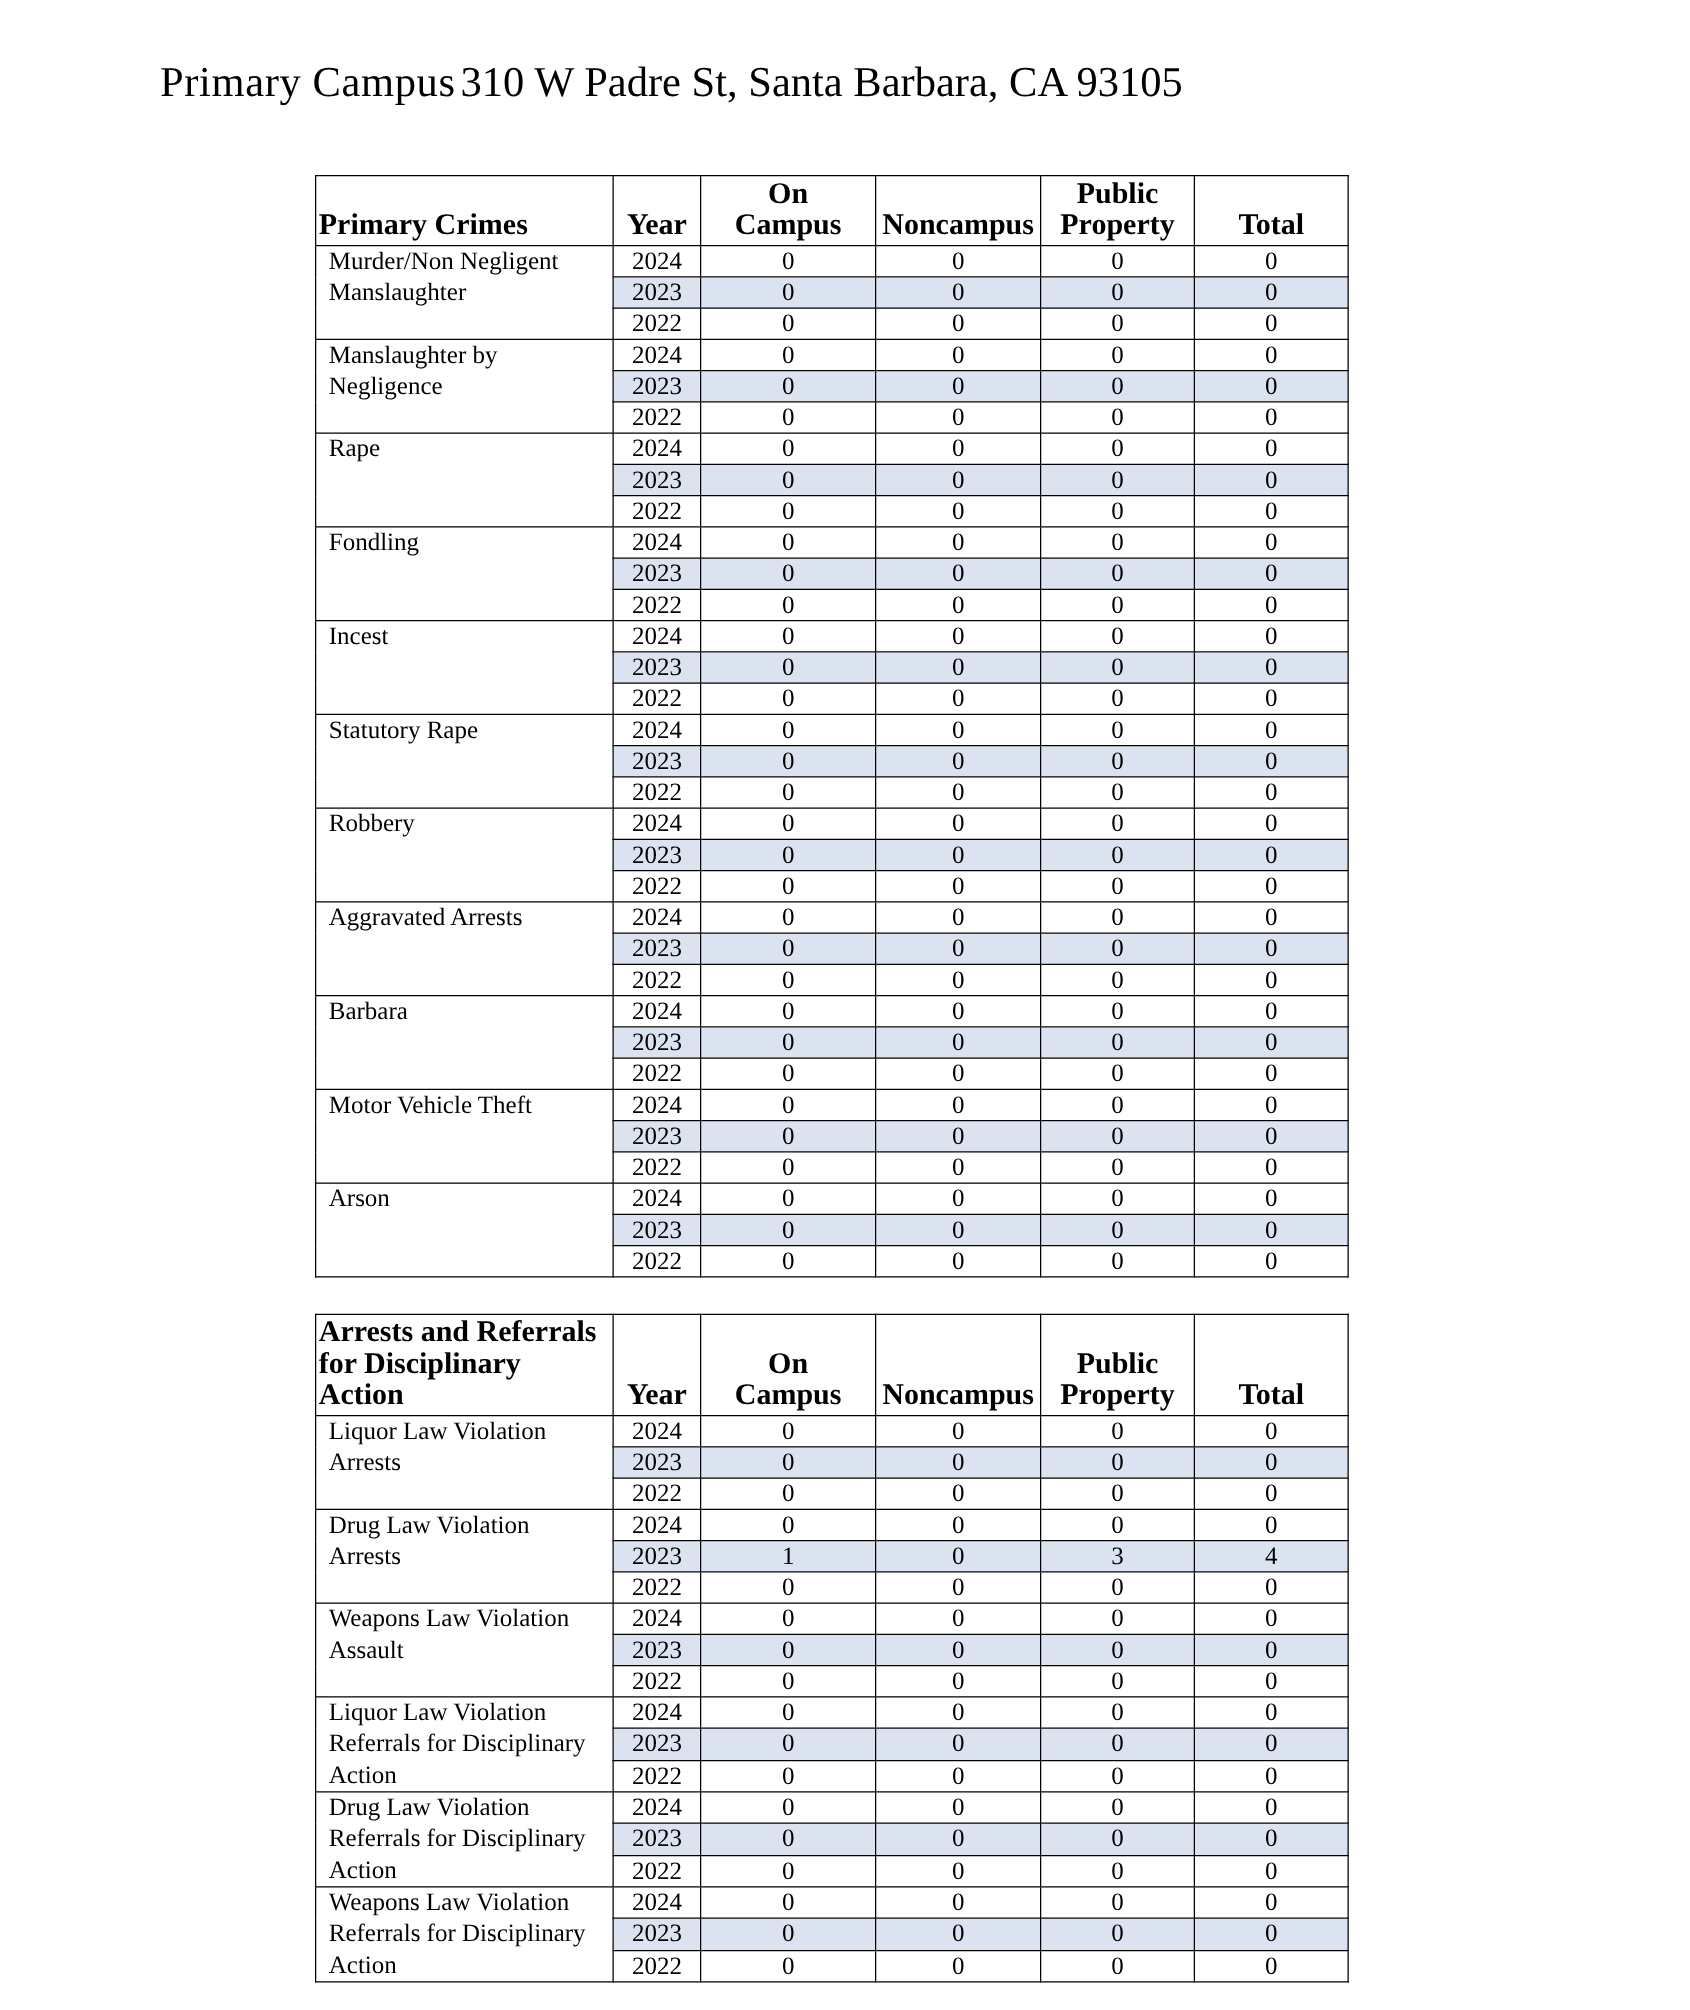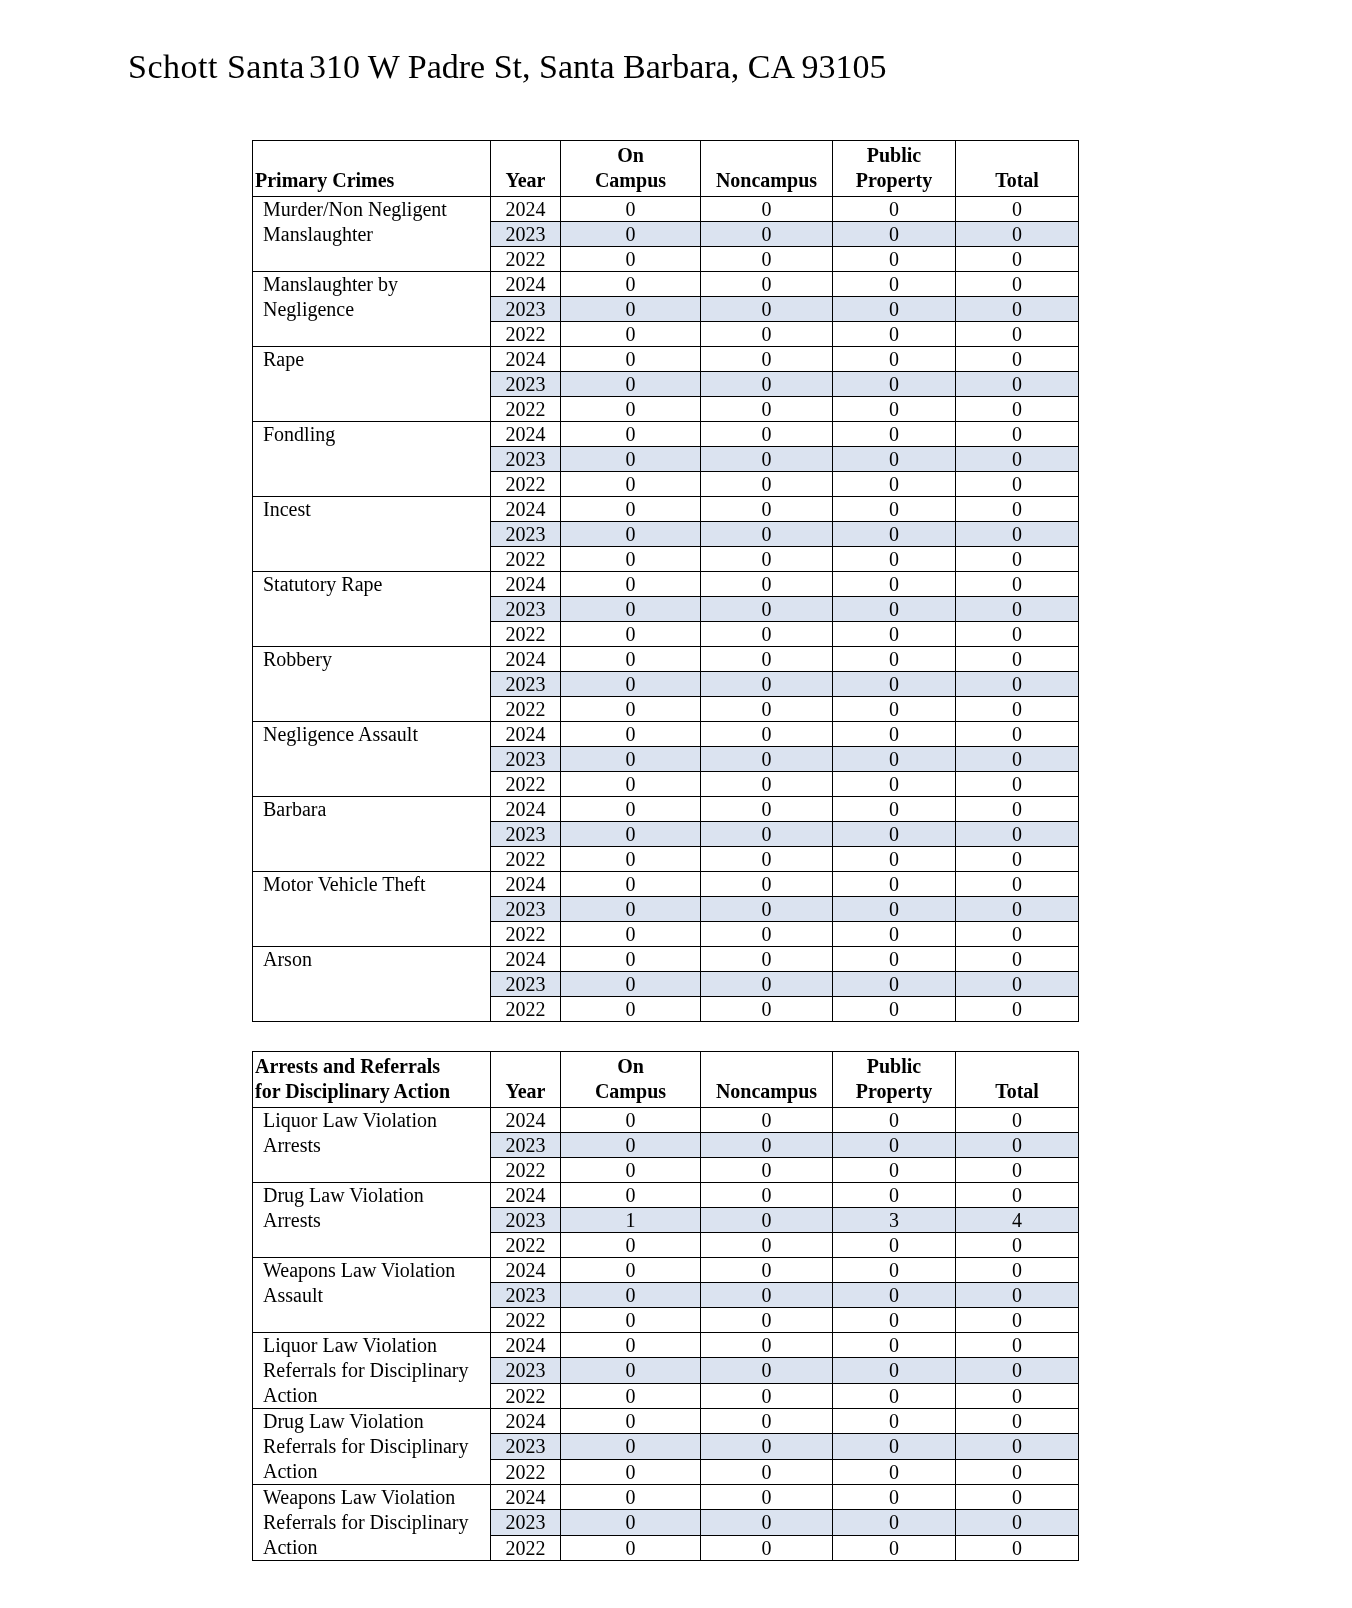--- a/index.html
+++ b/index.html
@@ -37,21 +37,21 @@
     table-layout: fixed;
   }
   #table-0 { top: 140px; }
   #table-1 { top: 1051px; }
   table.stats th, table.stats td {
     border: 1px solid #000000;
     overflow: hidden;
   }
   table.stats th {
     font-weight: bold;
-    font-size: 20px;
+    font-size: 24px;
     text-align: center;
     vertical-align: bottom;
     height: 48px;
     padding: 2px 2px 3px 2px;
     line-height: 25px;
     background: #ffffff;
   }
   table.stats th.rowhdr {
     text-align: left;
     padding-right: 4px;
@@ -75,21 +75,21 @@
   table.stats tr.hl td:not(.cat) {
     background: #dbe3f0;
   }
 </style>
 </head>
 <body>
 
 <div class="page">
 
   <div class="title-block">
-    <span class="title-main">Schott Santa</span>
+    <span class="title-main">Primary Campus</span>
     <span class="title-addr"> <span>310 W Padre St, Santa Barbara, CA 93105</span>
     </span>
   </div>
 
   <table class="stats" id="table-0">
     <colgroup>
       <col style="width:238px">
       <col style="width:70px">
       <col style="width:140px">
       <col style="width:132px">
@@ -255,21 +255,21 @@
           <td>0</td>
         </tr>
         <tr>
           <td>2022</td>
           <td>0</td>
           <td>0</td>
           <td>0</td>
           <td>0</td>
         </tr>
         <tr>
-          <td class="cat" rowspan="3">Negligence Assault</td>
+          <td class="cat" rowspan="3">Aggravated Arrests</td>
           <td>2024</td>
           <td>0</td>
           <td>0</td>
           <td>0</td>
           <td>0</td>
         </tr>
         <tr class="hl">
           <td>2023</td>
           <td>0</td>
           <td>0</td>

